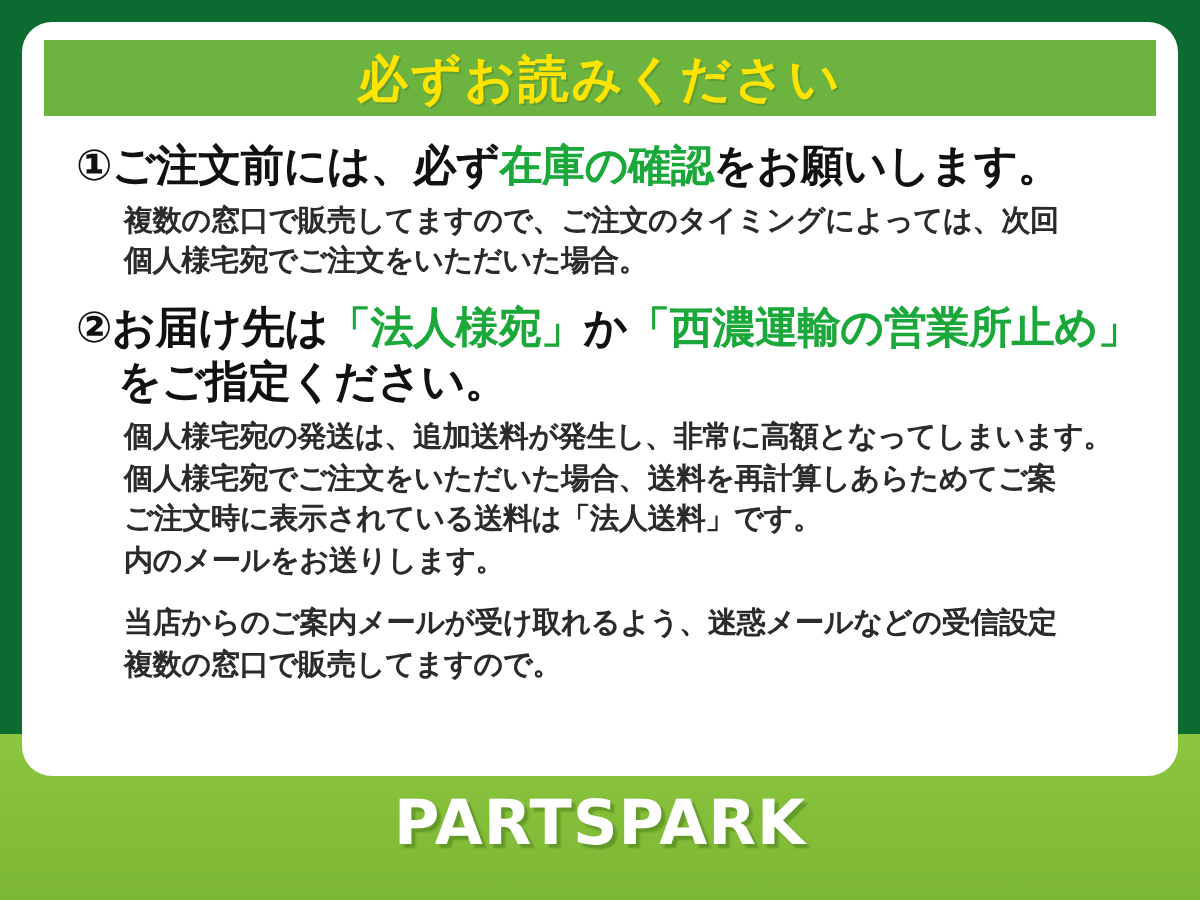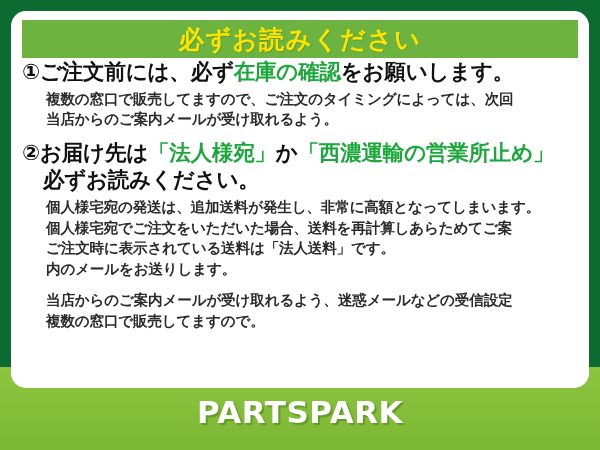--- a/index.html
+++ b/index.html
@@ -67,20 +67,22 @@
   .header-title {
     color: #ffe400;
     font-size: 25px;
     font-weight: bold;
     letter-spacing: 1.5px;
     line-height: 1;
     text-shadow: 1px 1px 0 rgba(0,0,0,0.12);
   }
 
   .items {
+    padding-top: 12px;
+    margin-left: 16px;
   }
 
   .item {
     margin-bottom: 9px;
   }
   .item.item-2 { margin-bottom: 7px; }
   .item.item-3 { margin-bottom: 0; }
 
   .item-head {
     color: #111111;
@@ -141,26 +143,26 @@
       <div class="header-bar">
         <div class="header-title">必ずお読みください</div>
       </div>
 
       <div class="items">
 
         <div class="item item-1">
           <div class="item-head"><span>①</span><span>ご注文前には、必ず</span><span class="hl">在庫の確認</span><span>をお願いします。</span></div>
           <div class="item-body">
             <span class="bline">複数の窓口で販売してますので、ご注文のタイミングによっては、次回</span>
-            <span class="bline">当店からのご案内メールが受け取れるよう。</span>
+            <span class="bline">個人様宅宛でご注文をいただいた場合。</span>
           </div>
         </div>
 
         <div class="item item-2">
-          <div class="item-head"><span>②</span><span>お届け先は</span><span class="hl">「法人様宛」</span><span>か</span><span class="hl">「西濃運輸の営業所止め」</span><span class="head-line2">必ずお読みください。</span></div>
+          <div class="item-head"><span>②</span><span>お届け先は</span><span class="hl">「法人様宛」</span><span>か</span><span class="hl">「西濃運輸の営業所止め」</span><span class="head-line2">をご指定ください。</span></div>
           <div class="item-body">
             <span class="bline">個人様宅宛の発送は、追加送料が発生し、非常に高額となってしまいます。</span>
             <span class="bline">個人様宅宛でご注文をいただいた場合、送料を再計算しあらためてご案</span>
             <span class="bline">ご注文時に表示されている送料は「法人送料」です。</span>
             <span class="bline">内のメールをお送りします。</span>
           </div>
         </div>
 
         <div class="item item-3">
           <div class="item-body">

